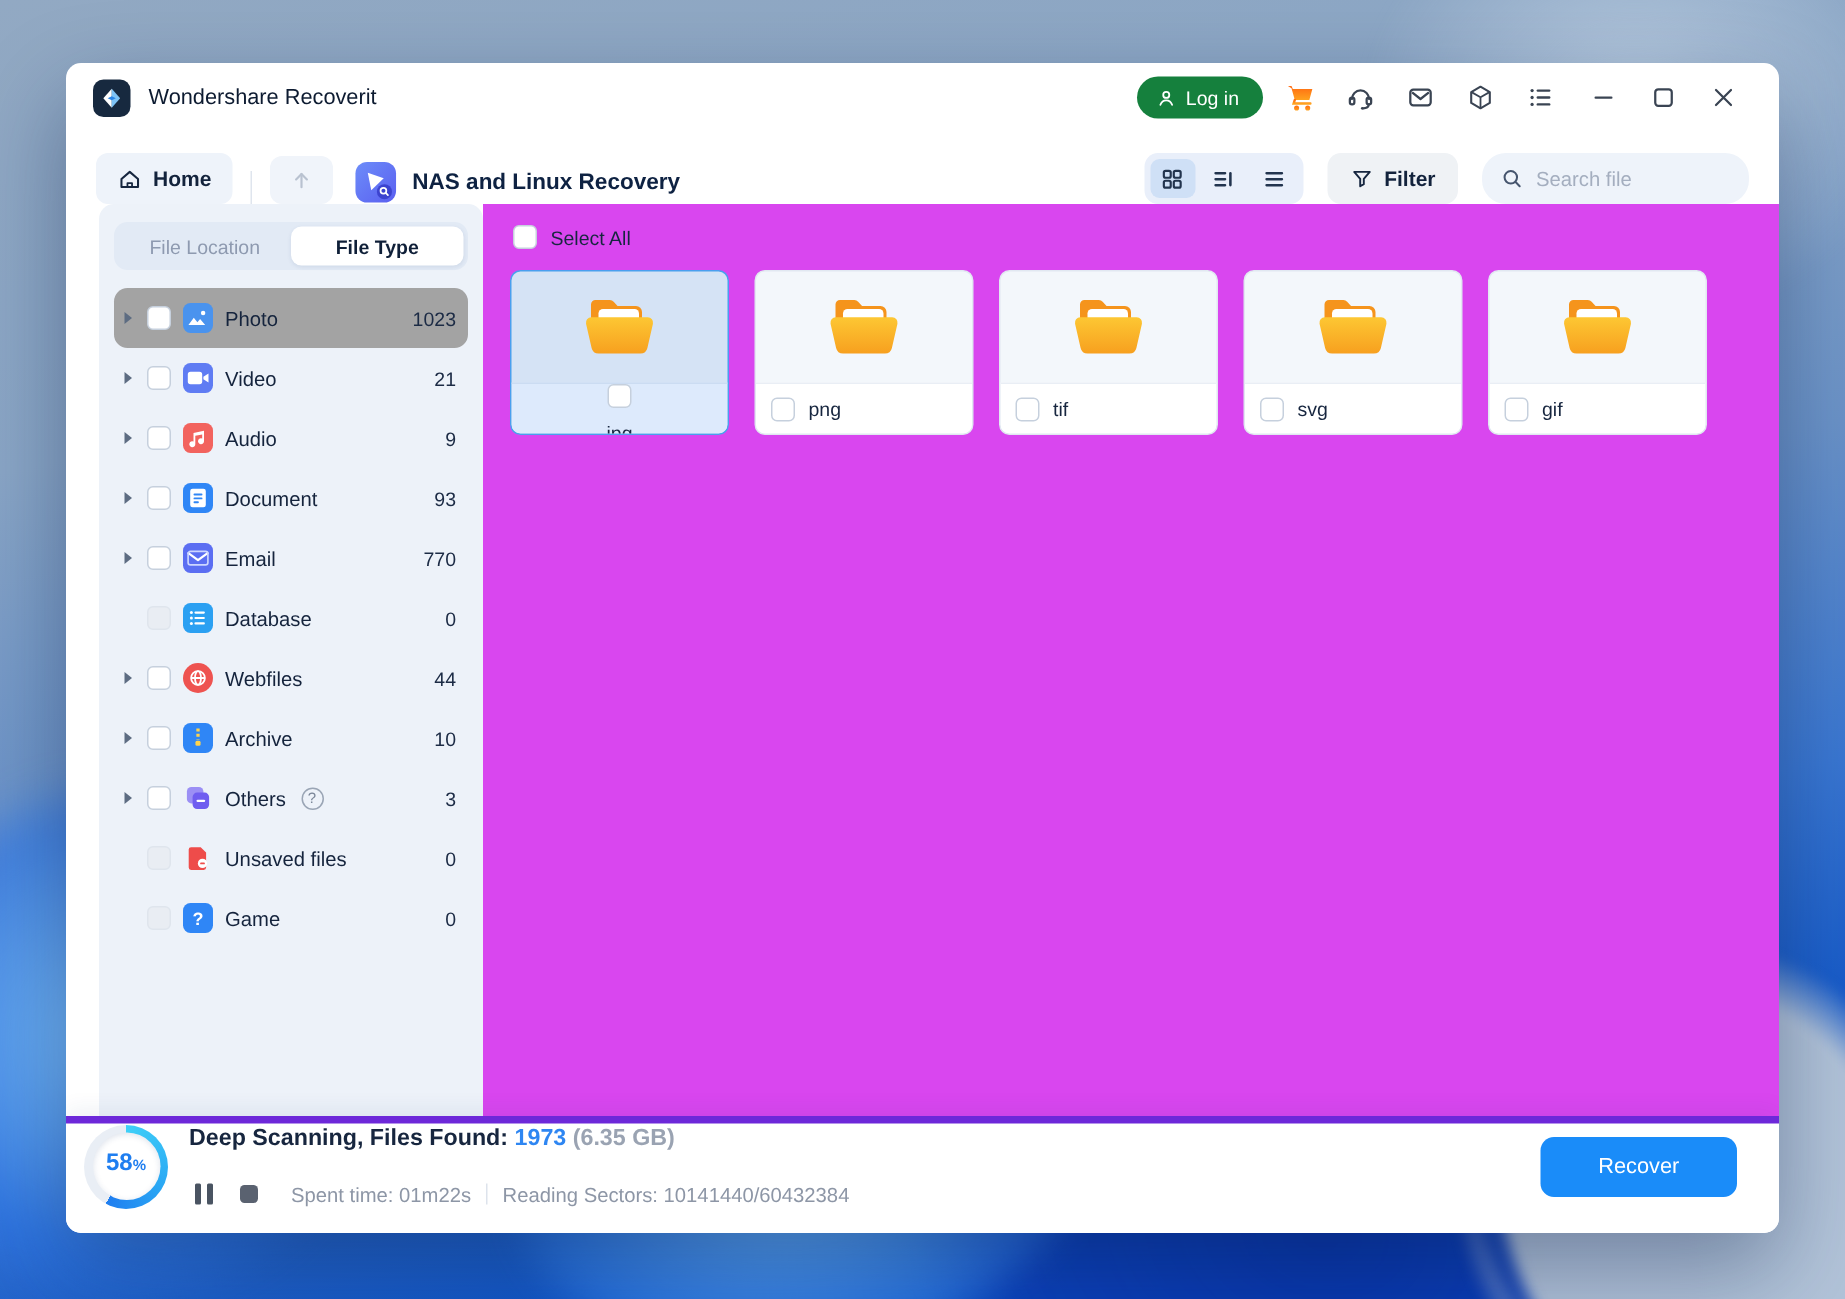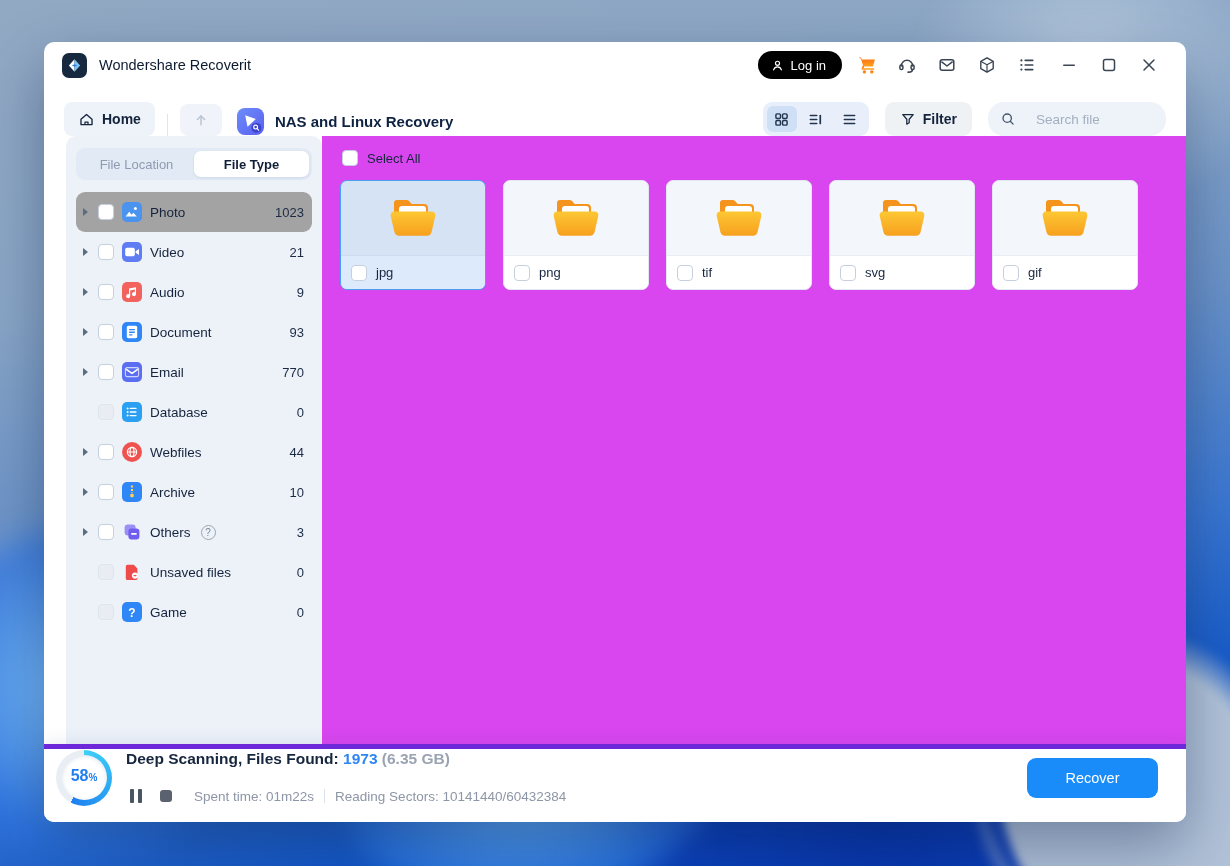--- a/index.html
+++ b/index.html
@@ -29,42 +29,42 @@
   
   .window { position:absolute; left:44px; top:42px; width:1142px; height:780px;
     background:#ffffff; border-radius:10px; box-shadow:0 24px 60px rgba(8,28,70,.38);
     display:flex; flex-direction:column; overflow:hidden; }
 
   
   .titlebar { height:46px; display:flex; align-items:center; padding:0 20px 0 18px; flex:0 0 auto; }
   .app-logo { width:25px; height:25px; border-radius:7px; background:#17293f; display:flex; align-items:center; justify-content:center; }
   .app-title { margin-left:12px; font-size:14.5px; color:#0d1b31; }
   .tb-right { margin-left:auto; display:flex; align-items:center; gap:8px; }
-  .login-btn { display:flex; align-items:center; gap:6px; background:#000000; color:#fff;
+  .login-btn { display:flex; align-items:center; gap:6px; background:#15803d; color:#fff;
     border:none; border-radius:15px; height:28px; padding:0 16px 0 12px; font-size:13px; font-family:inherit; cursor:pointer; }
   .tb-icon { width:34px; height:30px; display:flex; align-items:center; justify-content:center; cursor:pointer; border-radius:6px; }
   .tb-icon svg { display:block; }
 
   
   .navbar { height:48px; display:flex; align-items:flex-end; padding:0 20px; flex:0 0 auto; }
   .home-btn { display:flex; align-items:center; gap:7px; background:#eef3fa; border:none; border-radius:8px;
     height:34px; padding:0 14px; font-size:14px; font-weight:bold; color:#13233c; font-family:inherit; cursor:pointer; }
   .nav-divider { width:1px; height:22px; background:#dfe5ee; margin:0 12px; }
   .up-btn { width:42px; height:32px; background:#f0f4fa; border:none; border-radius:8px;
     display:flex; align-items:center; justify-content:center; cursor:default; }
   .nas-chip { display:flex; align-items:center; gap:10px; margin-left:14px; }
   .nas-icon { position:relative; width:29px; height:29px; }
   .location-title { font-size:15px; font-weight:bold; color:#0e2242; }
   .nav-right { margin-left:auto; display:flex; align-items:center; gap:16px; }
   .view-group { display:flex; align-items:center; gap:4px; background:#e9effa; border-radius:9px; padding:4px; }
   .view-btn { width:30px; height:26px; display:flex; align-items:center; justify-content:center; border-radius:6px; cursor:pointer; }
   .view-btn.active { background:#cfe0f6; }
   .filter-btn { display:flex; align-items:center; gap:7px; background:#eff2f5; border:none; border-radius:9px;
     height:34px; padding:0 15px; font-size:14px; font-weight:bold; color:#13233c; font-family:inherit; cursor:pointer; }
-  .search-box { display:flex; align-items:center; gap:20px; background:#eef3fa; border-radius:16px; height:34px; width:178px; padding:0 12px; }
+  .search-box { display:flex; align-items:center; gap:8px; background:#eef3fa; border-radius:16px; height:34px; width:178px; padding:0 12px; }
   .search-box input { border:none; outline:none; background:transparent; font-size:13.5px; color:#33415a; width:120px; font-family:inherit; }
   .search-box input::placeholder { color:#a4aebf; }
 
   
   .content { flex:1 1 auto; display:flex; min-height:0; }
   .sidebar { margin-left:22px; width:256px; background:#edf2f9; border-radius:10px 10px 0 0;
     padding:12px 10px 0 10px; flex:0 0 auto; }
   .seg-tabs { display:flex; background:#e2eaf5; border-radius:9px; padding:3px; margin-bottom:12px; }
   .seg-tab { flex:1; height:26px; display:flex; align-items:center; justify-content:center;
     font-size:13px; color:#8e9ab0; border-radius:7px; cursor:pointer; }
@@ -85,21 +85,21 @@
   .main { flex:1 1 auto; padding:14px 22px 0 18px; background:#d946ef; min-width:0; }
   .select-all { display:flex; align-items:center; gap:9px; margin:0 0 14px 2px; }
   .select-all-label { font-size:13px; color:#17263f; }
   .cards { display:flex; gap:17px; }
   .card { width:146px; height:110px; border:1px solid #e1e8f1; border-radius:7px; overflow:hidden;
     background:#f3f7fb; display:flex; flex-direction:column; cursor:pointer; }
   .card .card-top { flex:1; display:flex; align-items:center; justify-content:center; }
   .card .card-bottom { height:34px; background:#ffffff; border-top:1px solid #e9eef5;
     display:flex; align-items:center; gap:9px; padding:0 10px; }
   .card.selected { border:1.5px solid #4aa0ee; background:#d5e3f5; }
-  .card.selected .card-bottom { background:#ddeafc; border-top-color:#cbdcf2; }
+  .card.selected .card-bottom { background:#ddeafc; border-top-color:#cbdcf2;flex-direction:column; }
   .card-label { font-size:13px; color:#17263f; }
 
   
   .footer { flex:0 0 78px; background:#fff; display:flex; align-items:center; padding:0 28px 16px 12px;
     box-shadow:0 -5px 14px rgba(30,60,120,.07); border-top:5px solid #6d28d9; position:relative;justify-content:center; }
   .progress-ring { width:56px; height:56px; border-radius:50%; flex:0 0 auto;
     background:conic-gradient(#3fd0f8 0deg, #2aa7f4 120deg, #1f7ef0 208.8deg, #e9eef5 208.8deg 360deg);
     display:flex; align-items:center; justify-content:center; }
   .progress-inner { width:45px; height:45px; border-radius:50%; background:#fff; box-shadow:0 1px 4px rgba(30,60,120,.15) inset;
     display:flex; align-items:baseline; justify-content:center; padding-top:13px; }

